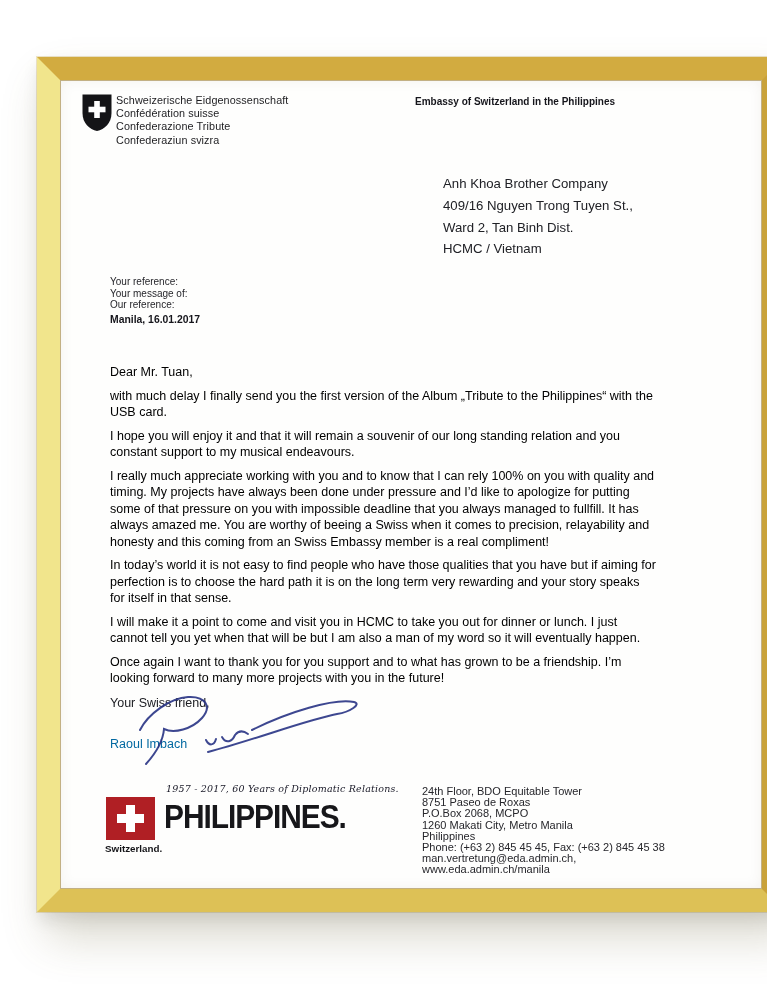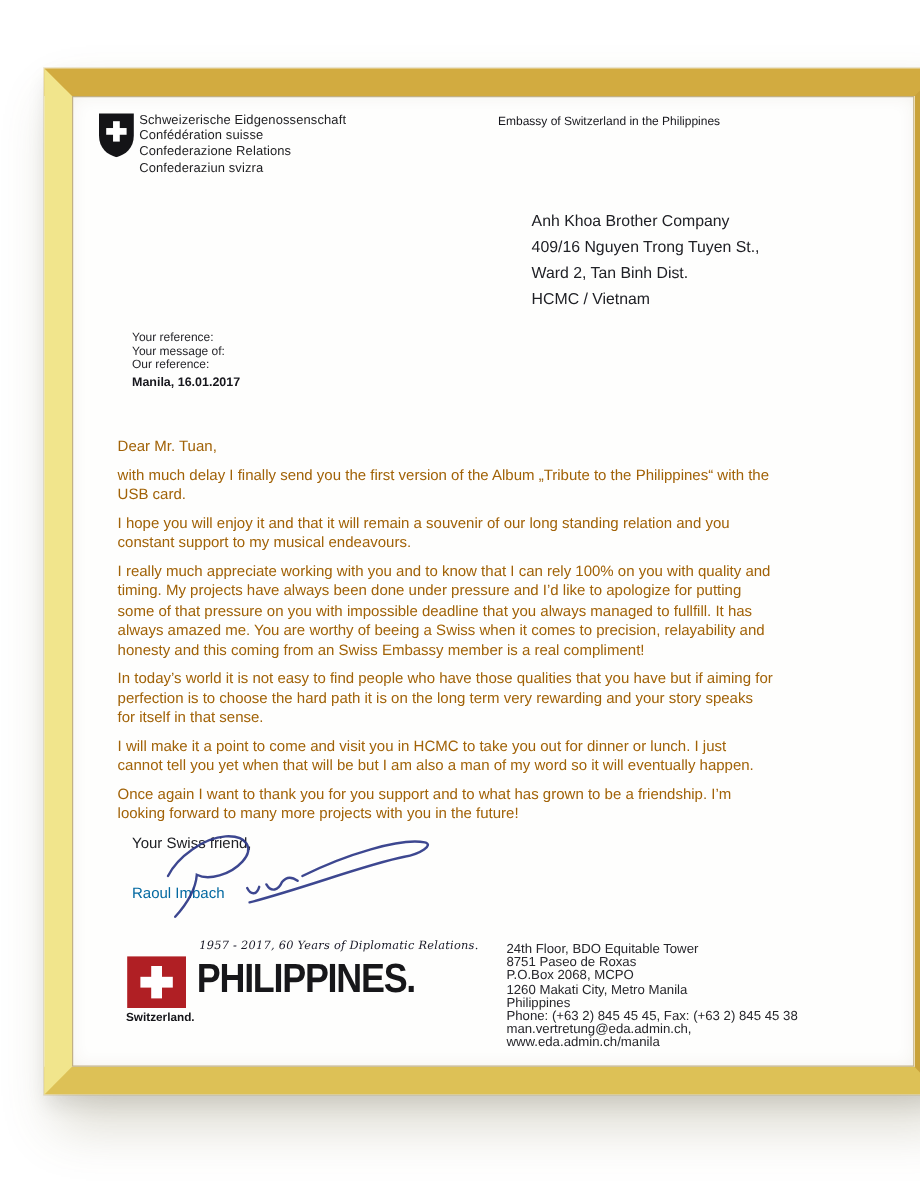--- a/index.html
+++ b/index.html
@@ -26,31 +26,31 @@
   }
   .paper {
     position:absolute; inset:0; background:#fefefdff; background:#fefefd;
     box-shadow: inset 0 0 0 1px rgba(150,118,40,.55), inset 0 0 14px rgba(80,60,20,.07);
   }
   .paper * { box-sizing:border-box; }
 
   
   .coa { position:absolute; left:21px; top:13px; width:32px; height:38px; }
   .federal { position:absolute; left:56px; top:14px; font-size:10.8px; line-height:13.2px; color:#1d1d20; letter-spacing:.1px; }
-  .embassy-title { position:absolute; left:355px; top:16px; font-size:10px; font-weight:normal; color:#16161c; }
+  .embassy-title { position:absolute; left:355px; top:16px; font-size:10px; font-weight:bold; color:#16161c; }
 
   
   .recipient { position:absolute; left:383px; top:93px; font-size:13.2px; line-height:21.8px; color:#202126; }
 
   
   .refs { position:absolute; left:50px; top:196px; font-size:10px; line-height:11.6px; color:#26262b; }
   .dateline { position:absolute; left:50px; top:234px; font-size:10.4px; font-weight:bold; color:#16161c; }
 
   
-  .letter-body { position:absolute; left:38px; top:284px; width:546px; font-size:12.5px; line-height:16.5px; color:#a16207; }
+  .letter-body { position:absolute; left:50px; top:284px; width:546px; font-size:12.5px; line-height:16.5px; color:#000000; }
   .letter-body p { margin:0 0 7px; }
   .closing { position:absolute; left:50px; top:616px; font-size:12.5px; color:#202126; }
   .signer  { position:absolute; left:50px; top:657px; font-size:12.5px; color:#0369a1; }
   .signature-svg { position:absolute; left:66px; top:608px; width:250px; height:80px; }
   .signature-svg path { fill:none; stroke:#2c3787; stroke-width:2; stroke-linecap:round; opacity:.92; }
 
   
   .flag { position:absolute; left:46px; top:717px; width:49px; height:43px; background:#b01f24; }
   .flag .bar-v { position:absolute; left:20px; top:8px; width:9px; height:27px; background:#ffffff; }
   .flag .bar-h { position:absolute; left:11px; top:17px; width:27px; height:9px; background:#ffffff; }
@@ -72,21 +72,21 @@
   <div class="paper">
 
     <svg class="coa" viewBox="0 0 32 38">
       <path d="M1.5,1.5 h29 v18.5 c0,10.5 -7,16.2 -14.5,18 C8.5,36.2 1.5,30.5 1.5,20 Z" fill="#141417"></path>
       <rect x="13.2" y="8" width="5.6" height="17" fill="#ffffff"></rect>
       <rect x="7.5" y="13.7" width="17" height="5.6" fill="#ffffff"></rect>
     </svg>
     <div class="federal">
       <div>Schweizerische Eidgenossenschaft</div>
       <div>Confédération suisse</div>
-      <div>Confederazione Relations</div>
+      <div>Confederazione Tribute</div>
       <div>Confederaziun svizra</div>
     </div>
     <div class="embassy-title">Embassy of Switzerland in the Philippines</div>
 
     <div class="recipient">
       <div>Anh Khoa Brother Company</div>
       <div>409/16 Nguyen Trong Tuyen St.,</div>
       <div>Ward 2, Tan Binh Dist.</div>
       <div>HCMC / Vietnam</div>
     </div>

